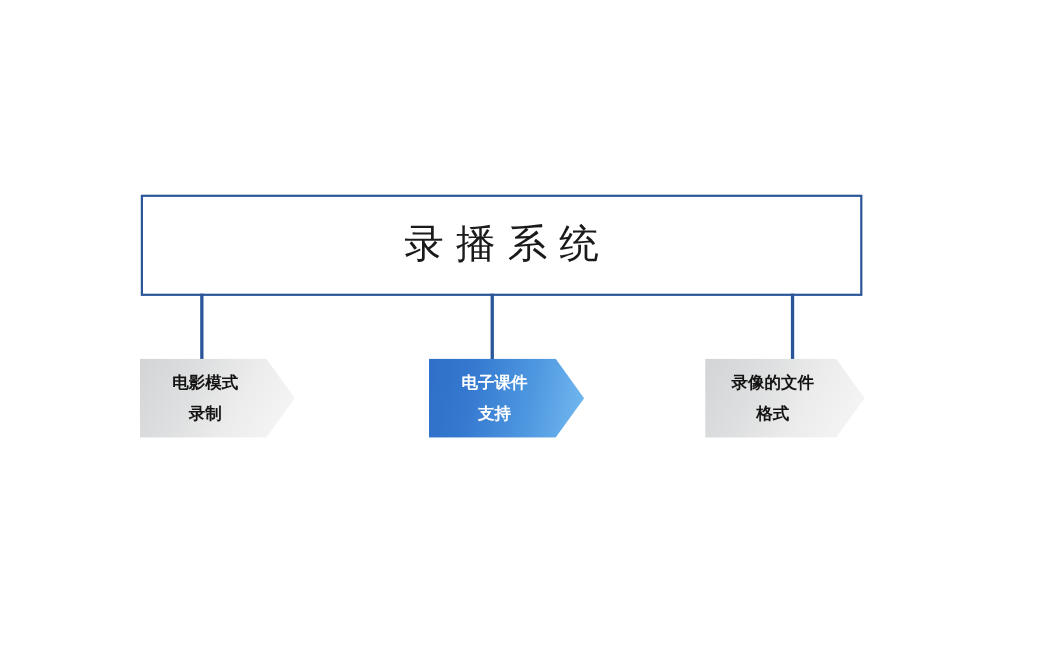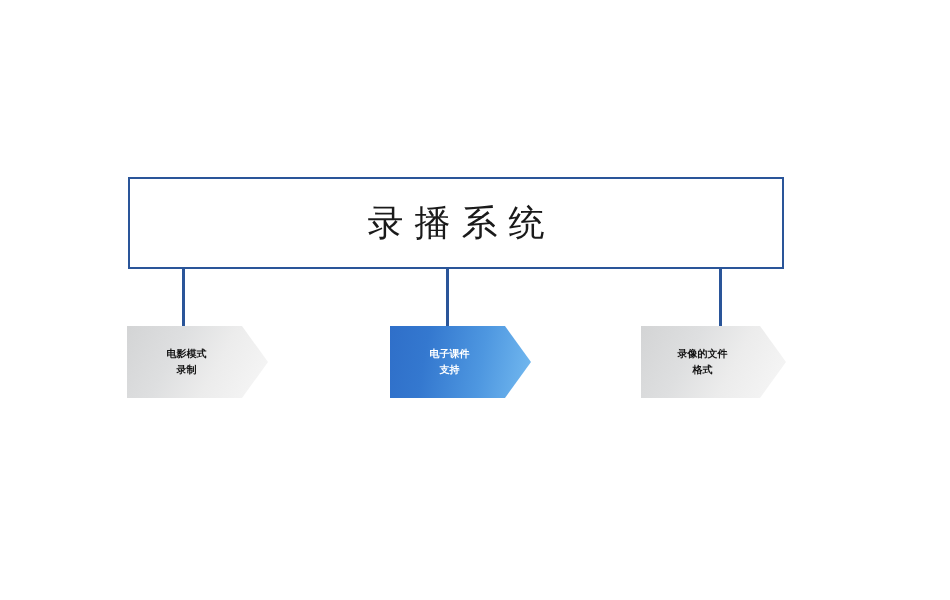--- a/index.html
+++ b/index.html
@@ -59,23 +59,23 @@
     height: 72px;
     display: flex;
     align-items: center;
     justify-content: center;
     box-sizing: border-box;
     -webkit-clip-path: polygon(0 0, calc(100% - 26px) 0, 100% 50%, calc(100% - 26px) 100%, 0 100%);
     clip-path: polygon(0 0, calc(100% - 26px) 0, 100% 50%, calc(100% - 26px) 100%, 0 100%);
   }
   .chevron .chev-label {
     text-align: center;
-    font-size: 10px;
+    font-size: 15px;
     font-weight: 700;
-    line-height: 16px;
+    line-height: 28px;
     padding-right: 22px;
     white-space: pre-line;
   }
   .chevron.gray {
     background: linear-gradient(118deg, #d3d4d5 0%, #dedfe0 34%, #ececec 62%, #f7f7f7 100%);
   }
   .chevron.gray .chev-label {
     color: #131313;
   }
   .chevron.blue {

